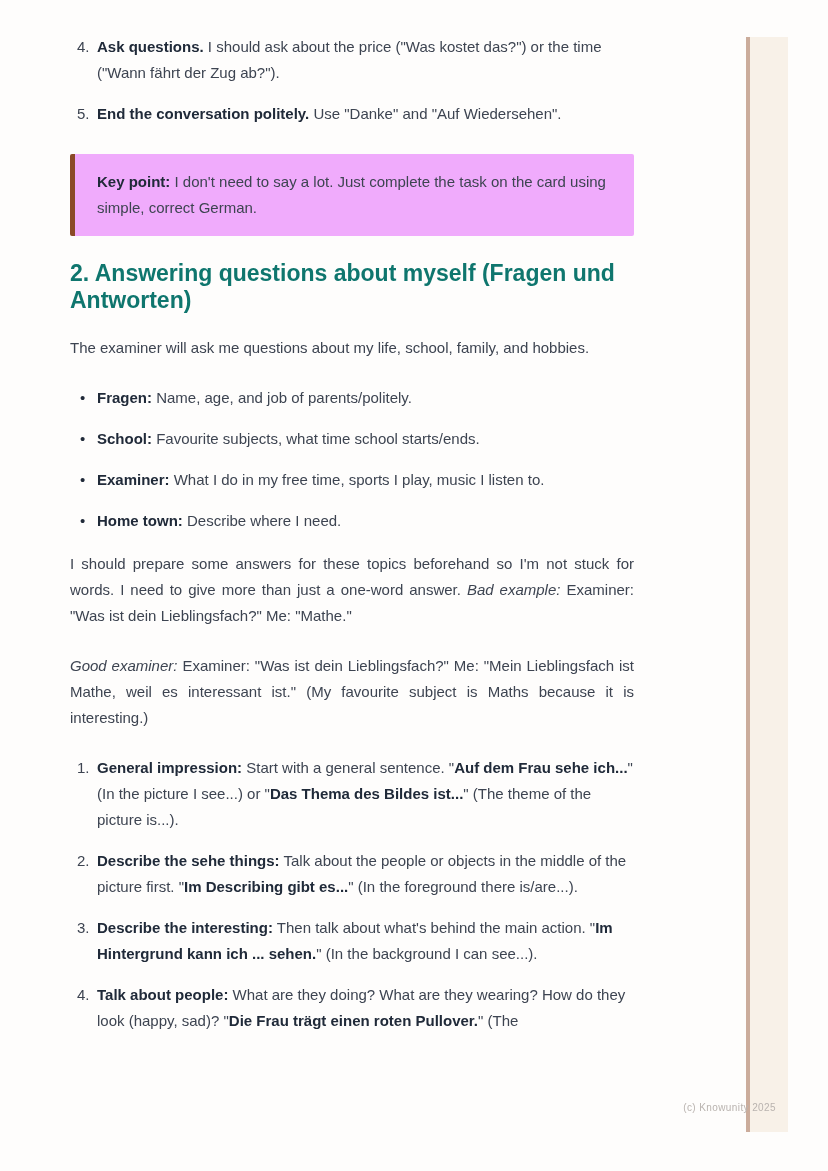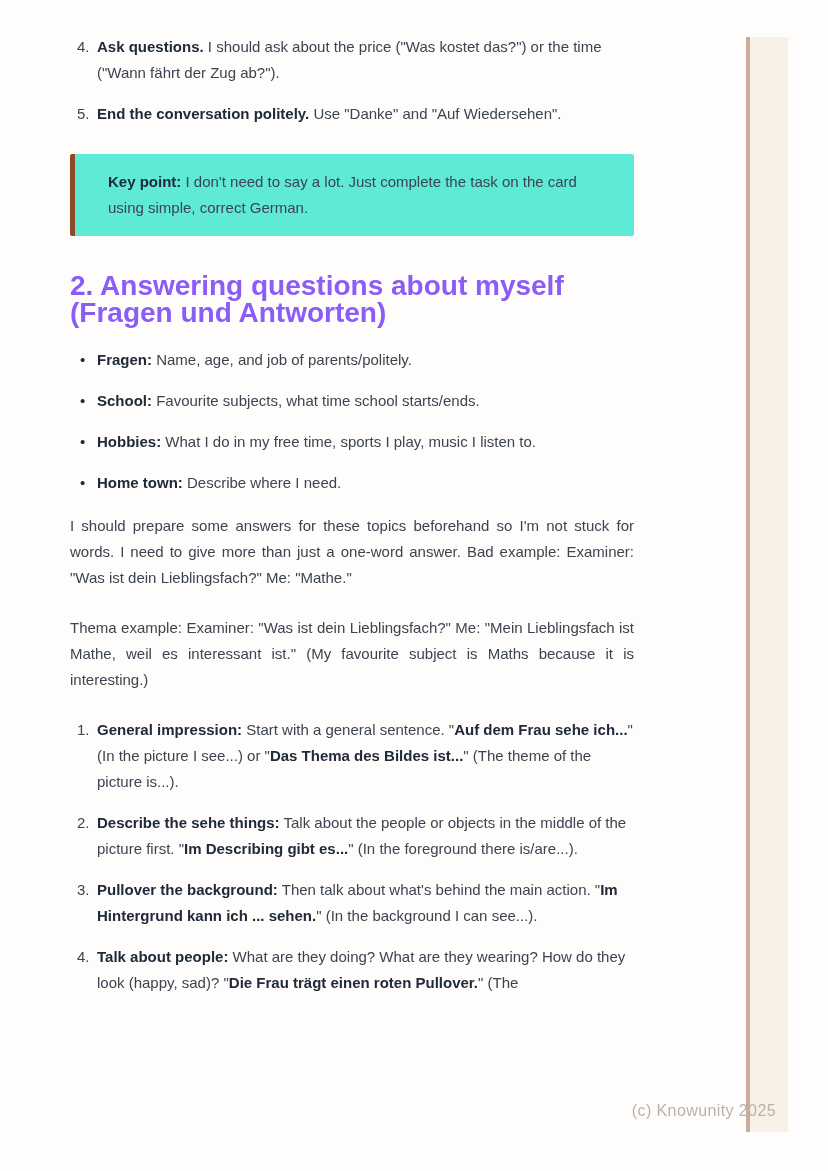--- a/index.html
+++ b/index.html
@@ -15,21 +15,21 @@
   }
   .content {
     position: relative;
     width: 564px;
     margin-left: 70px;
     padding-top: 34px;
     font-size: 15px;
     line-height: 26px;
   }
   .b { font-weight: bold; color: #202a39; }
-  .i { }
+  .i { font-style: italic; }
 
   
   .olist .li, .ulist .li {
     display: flex;
     margin-bottom: 15px;
   }
   .olist .marker {
     flex: 0 0 27px;
     text-align: left;
     padding-left: 7px;
@@ -37,54 +37,54 @@
   .ulist .marker {
     flex: 0 0 27px;
     padding-left: 10px;
     color: #202a39;
   }
   .li .txt { flex: 1; }
 
   
   .callout {
     margin-top: 27px;
-    background: #5eead4;
+    background: #f0abfc;
     border-left: 5px solid #8b4a28;
     border-radius: 2px;
-    padding: 15px 24px 15px 33px;
+    padding: 15px 24px 15px 22px;
   }
 
   h2.section-heading {
-    margin-top: 36px;
+    margin-top: 24px;
     margin-bottom: 21px;
-    font-size: 28px;
+    font-size: 23px;
     line-height: 27px;
     font-weight: bold;
-    color: #8b5cf6;
+    color: #0f766e;
   }
   p.para { margin-bottom: 24px; }
   p.justified { text-align: justify; }
 
   .spacer-sm { height: 2px; }
 
   
   .side-strip {
     position: absolute;
     left: 746px;
     top: 37px;
     width: 42px;
     height: 1095px;
     background: #f8f1e8;
     border-left: 4px solid #cbac9b;
   }
   .footer-credit {
     position: absolute;
     top: 1102px;
     right: 52px;
-    font-size: 16px;
+    font-size: 10px;
     letter-spacing: 0.4px;
     color: #b9b3af;
     z-index: 2;
   }
 </style>
 </head>
 <body>
 
 <div class="side-strip"></div>
 <div class="footer-credit">(c) Knowunity 2025</div>
@@ -100,58 +100,59 @@
       <span class="marker">5.</span>
       <span class="txt"><span class="b">End the conversation politely.</span><span> Use "Danke" and "Auf Wiedersehen".</span></span>
     </div>
   </div>
 
   <div class="callout">
     <span><span class="b">Key point:</span><span> I don't need to say a lot. Just complete the task on the card using simple, correct German.</span></span>
   </div>
 
   <h2 class="section-heading">2. Answering questions about myself (Fragen und Antworten)</h2>
+  <p class="para">The examiner will ask me questions about my life, school, family, and hobbies.</p>
 
   <div class="ulist">
     <div class="li">
       <span class="marker">•</span>
       <span class="txt"><span class="b">Fragen:</span><span> Name, age, and job of parents/politely.</span></span>
     </div>
     <div class="li">
       <span class="marker">•</span>
       <span class="txt"><span class="b">School:</span><span> Favourite subjects, what time school starts/ends.</span></span>
     </div>
     <div class="li">
       <span class="marker">•</span>
-      <span class="txt"><span class="b">Hobbies:</span><span> What I do in my free time, sports I play, music I listen to.</span></span>
+      <span class="txt"><span class="b">Examiner:</span><span> What I do in my free time, sports I play, music I listen to.</span></span>
     </div>
     <div class="li">
       <span class="marker">•</span>
       <span class="txt"><span class="b">Home town:</span><span> Describe where I need.</span></span>
     </div>
   </div>
 
   <div class="spacer-sm"></div>
 
   <p class="para justified"><span>I should prepare some answers for these topics beforehand so I'm not stuck for words. I need to give more than just a one-word answer. </span><span class="i">Bad example:</span><span> Examiner: "Was ist dein Lieblingsfach?" Me: "Mathe."</span></p>
-  <p class="para justified"><span class="i">Thema example:</span><span> Examiner: "Was ist dein Lieblingsfach?" Me: "Mein Lieblingsfach ist Mathe, weil es interessant ist." (My favourite subject is Maths because it is interesting.)</span></p>
+  <p class="para justified"><span class="i">Good examiner:</span><span> Examiner: "Was ist dein Lieblingsfach?" Me: "Mein Lieblingsfach ist Mathe, weil es interessant ist." (My favourite subject is Maths because it is interesting.)</span></p>
 
 
   <div class="olist">
     <div class="li">
       <span class="marker">1.</span>
       <span class="txt"><span class="b">General impression:</span><span> Start with a general sentence. "</span><span class="b">Auf dem Frau sehe ich...</span><span>" (In the picture I see...) or "</span><span class="b">Das Thema des Bildes ist...</span><span>" (The theme of the picture is...).</span></span>
     </div>
     <div class="li">
       <span class="marker">2.</span>
       <span class="txt"><span class="b">Describe the sehe things:</span><span> Talk about the people or objects in the middle of the picture first. "</span><span class="b">Im Describing gibt es...</span><span>" (In the foreground there is/are...).</span></span>
     </div>
     <div class="li">
       <span class="marker">3.</span>
-      <span class="txt"><span class="b">Pullover the background:</span><span> Then talk about what's behind the main action. "</span><span class="b">Im Hintergrund kann ich ... sehen.</span><span>" (In the background I can see...).</span></span>
+      <span class="txt"><span class="b">Describe the interesting:</span><span> Then talk about what's behind the main action. "</span><span class="b">Im Hintergrund kann ich ... sehen.</span><span>" (In the background I can see...).</span></span>
     </div>
     <div class="li">
       <span class="marker">4.</span>
       <span class="txt"><span class="b">Talk about people:</span><span> What are they doing? What are they wearing? How do they look (happy, sad)? "</span><span class="b">Die Frau trägt einen roten Pullover.</span><span>" (The</span></span>
     </div>
   </div>
 
 </div>
 
 </body></html>

